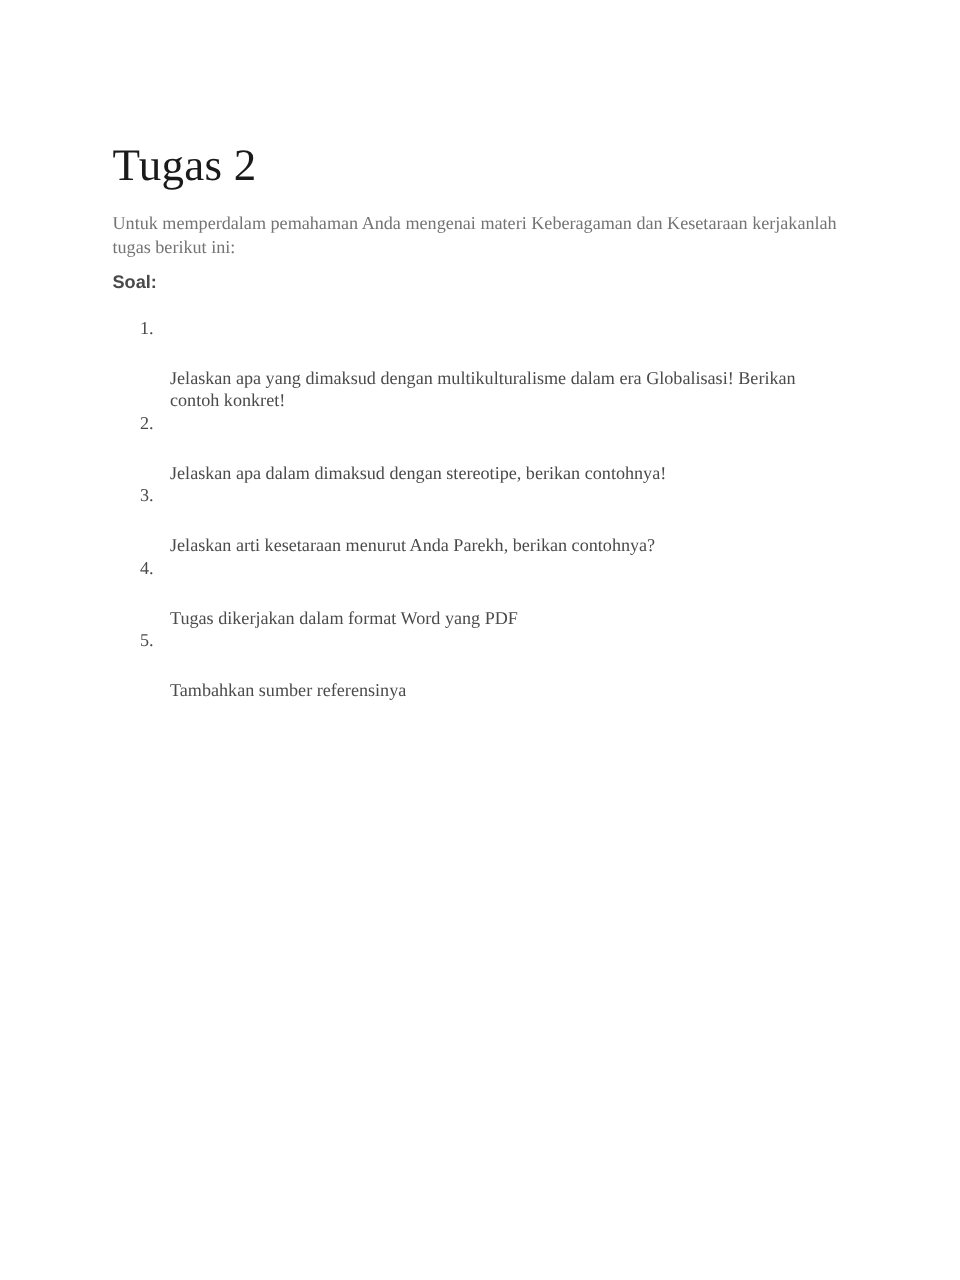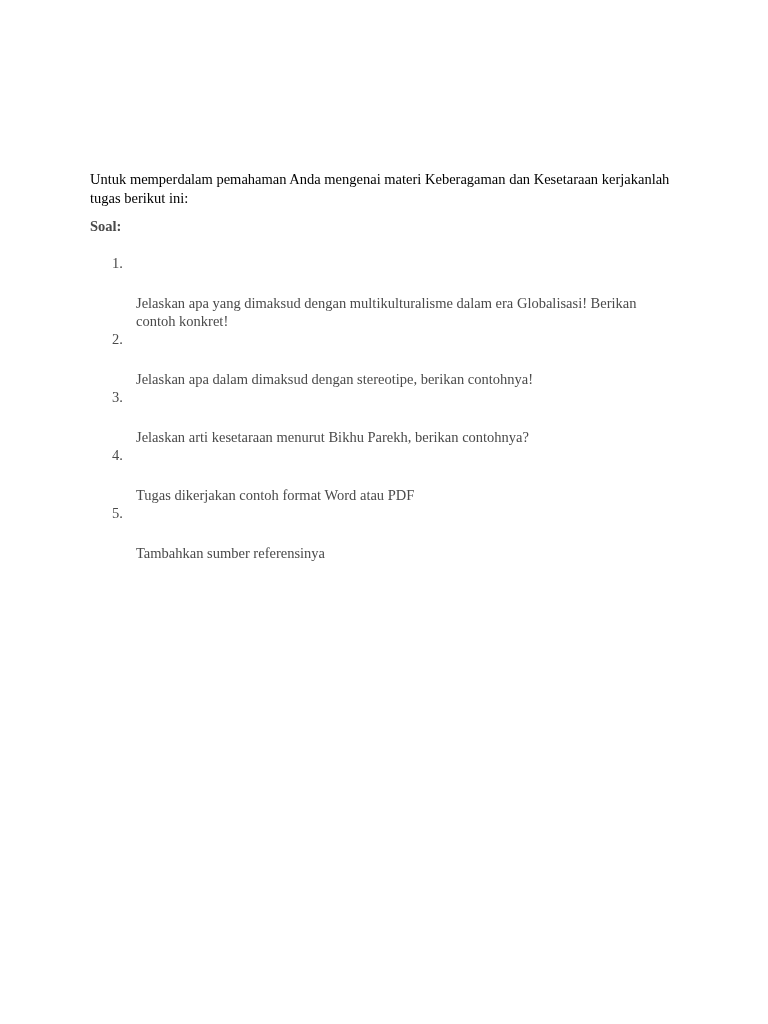--- a/index.html
+++ b/index.html
@@ -35,28 +35,28 @@
     }
     .intro {
       position: absolute;
       left: 90px;
       top: 170px;
       width: 600px;
       margin: 0;
       font-family: "Liberation Serif", "DejaVu Serif", serif;
       font-size: 14.5px;
       line-height: 19px;
-      color: #000000;
+      color: #737373;
     }
     .soal {
       position: absolute;
       left: 90px;
       top: 217px;
       margin: 0;
-      font-family: Liberation Serif, serif;
+      font-family: Liberation Sans, sans-serif;
       font-size: 14.5px;
       font-weight: bold;
       line-height: 19px;
       color: #4a4a4a;
     }
     .list {
       position: absolute;
       left: 112px;
       top: 254px;
       width: 560px;
@@ -80,40 +80,41 @@
     .list .txt {
       flex: 1 1 auto;
       width: 500px;
       margin-top: 40px;
     }
   </style>
 </head>
 <body>
 
 <div class="page">
+  <h1 class="title">Tugas 2</h1>
 
   <p class="intro">Untuk memperdalam pemahaman Anda mengenai materi Keberagaman dan Kesetaraan kerjakanlah tugas berikut ini:</p>
 
   <p class="soal">Soal:</p>
 
   <ol class="list">
     <li>
       <span class="num">1.</span>
       <span class="txt">Jelaskan apa yang dimaksud dengan multikulturalisme dalam era Globalisasi! Berikan contoh konkret!</span>
     </li>
     <li>
       <span class="num">2.</span>
       <span class="txt">Jelaskan apa dalam dimaksud dengan stereotipe, berikan contohnya!</span>
     </li>
     <li>
       <span class="num">3.</span>
-      <span class="txt">Jelaskan arti kesetaraan menurut Bikhu Parekh, berikan contohnya?</span>
+      <span class="txt">Jelaskan arti kesetaraan menurut Anda Parekh, berikan contohnya?</span>
     </li>
     <li>
       <span class="num">4.</span>
-      <span class="txt">Tugas dikerjakan contoh format Word atau PDF</span>
+      <span class="txt">Tugas dikerjakan dalam format Word yang PDF</span>
     </li>
     <li>
       <span class="num">5.</span>
       <span class="txt">Tambahkan sumber referensinya</span>
     </li>
   </ol>
 </div>
 
 </body></html>

